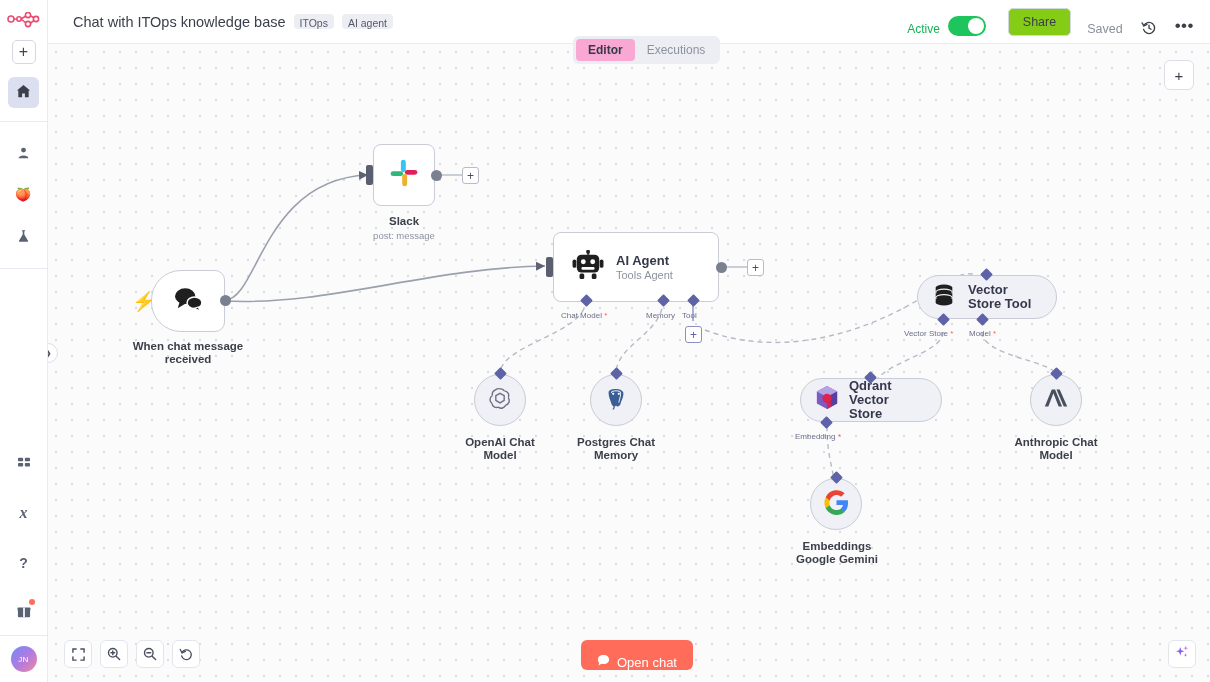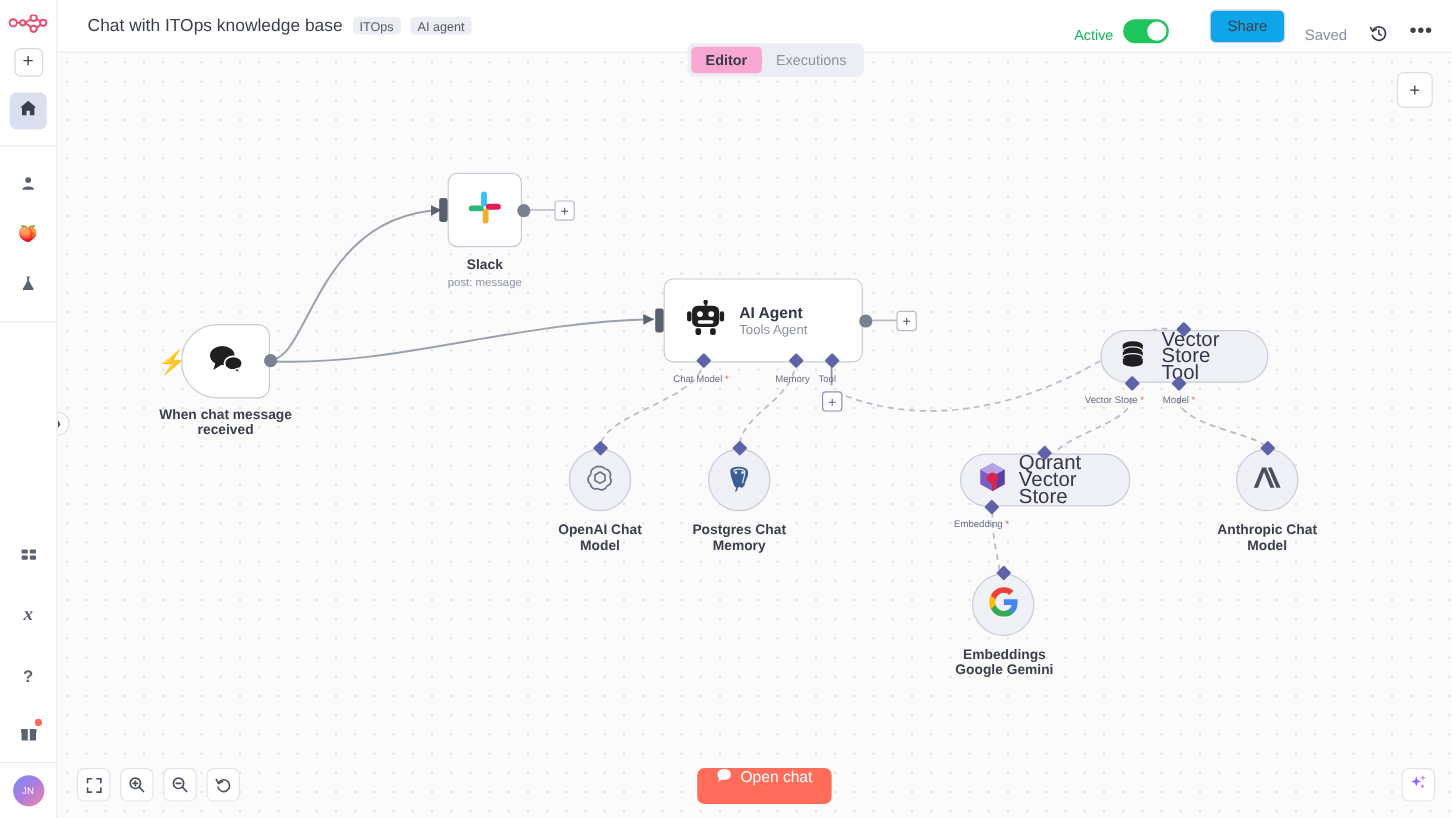--- a/index.html
+++ b/index.html
@@ -57,24 +57,23 @@
   #active-lbl { font-size: 12px; color: #15b358; margin-right: 8px; }
   .toggle {
     width: 38px; height: 20px; border-radius: 10px; background: #1ec45c;
     position: relative; margin-right: 22px;
   }
   .toggle .knob {
     position: absolute; right: 2px; top: 2px; width: 16px; height: 16px;
     border-radius: 50%; background: #fff;
   }
   #share-btn {
-    border: 1px solid #d3d7e0; border-radius: 5px; background: #0ea5e9;
+    border: 1px solid #d3d7e0; border-radius: 5px; background: #84cc16;
     font-size: 12.5px; color: #3b3f4a; padding: 6px 14px; margin-right: 16px;
     font-family: "Liberation Sans", sans-serif;
-    margin-left: 12px;
   }
   #saved-lbl { font-size: 12.5px; color: #8a8f9d; margin-right: 18px; }
   .hicon { color: #3b3f4a; font-size: 15px; margin-right: 18px; display:flex; }
   .hicon.dots { font-size: 17px; letter-spacing: .5px; margin-right: 2px; }
 
   
   #tabs {
     position: absolute; left: 573px; top: 36px; z-index: 26;
     background: #eceef4; border-radius: 6px; padding: 3px;
     display: flex;
@@ -133,21 +132,21 @@
   .circ-node {
     width: 52px; height: 52px; border-radius: 50%; background: #f0f0f7;
     border: 1px solid #c9ccd6; display: flex; align-items: center;
     justify-content: center;
   }
   
   .pill-node {
     height: 44px; background: #f0f0f7; border: 1px solid #c9ccd6;
     border-radius: 22px; display: flex; align-items: center; padding: 0 18px 0 14px;
   }
-  .pill-title { font-size: 17px; font-weight: normal; color: #33384a; line-height: 14px; }
+  .pill-title { font-size: 13px; font-weight: bold; color: #33384a; line-height: 14px; }
 
   .diamond {
     position: absolute; width: 9px; height: 9px; background: #5e63a8;
     transform: rotate(45deg); border-radius: 1px;
   }
   .port-lbl {
     position: absolute; font-size: 8px; color: #6a6f86; white-space: nowrap;
   }
   .req { color: #ff5c4d; }
 
@@ -173,21 +172,21 @@
   }
   #zoom-bar { position: absolute; left: 16px; bottom: 14px; display: flex; gap: 8px; z-index: 20; }
   #zoom-bar .zbtn {
     width: 28px; height: 28px; background: #fff; border: 1px solid #e2e5ec;
     border-radius: 6px; display: flex; align-items: center; justify-content: center;
     font-size: 13px; color: #4a4f5e;
   }
   #open-chat {
     position: absolute; left: 533px; bottom: 12px; background: #ff6d5a;
     color: #fff; border: none; border-radius: 6px; height: 30px; padding: 0 16px;
-    font-size: 13px; display: flex; align-items: flex-start; gap: 7px; z-index: 20;
+    font-size: 13px; display: flex; align-items: flex-end; gap: 7px; z-index: 20;
     font-family: "Liberation Sans", sans-serif;
   }
   #ai-btn {
     position: absolute; right: 14px; bottom: 14px; width: 28px; height: 28px;
     background: #fff; border: 1px solid #e2e5ec; border-radius: 6px;
     display: flex; align-items: center; justify-content: center; z-index: 20;
   }
 </style>
 </head>
 <body>

